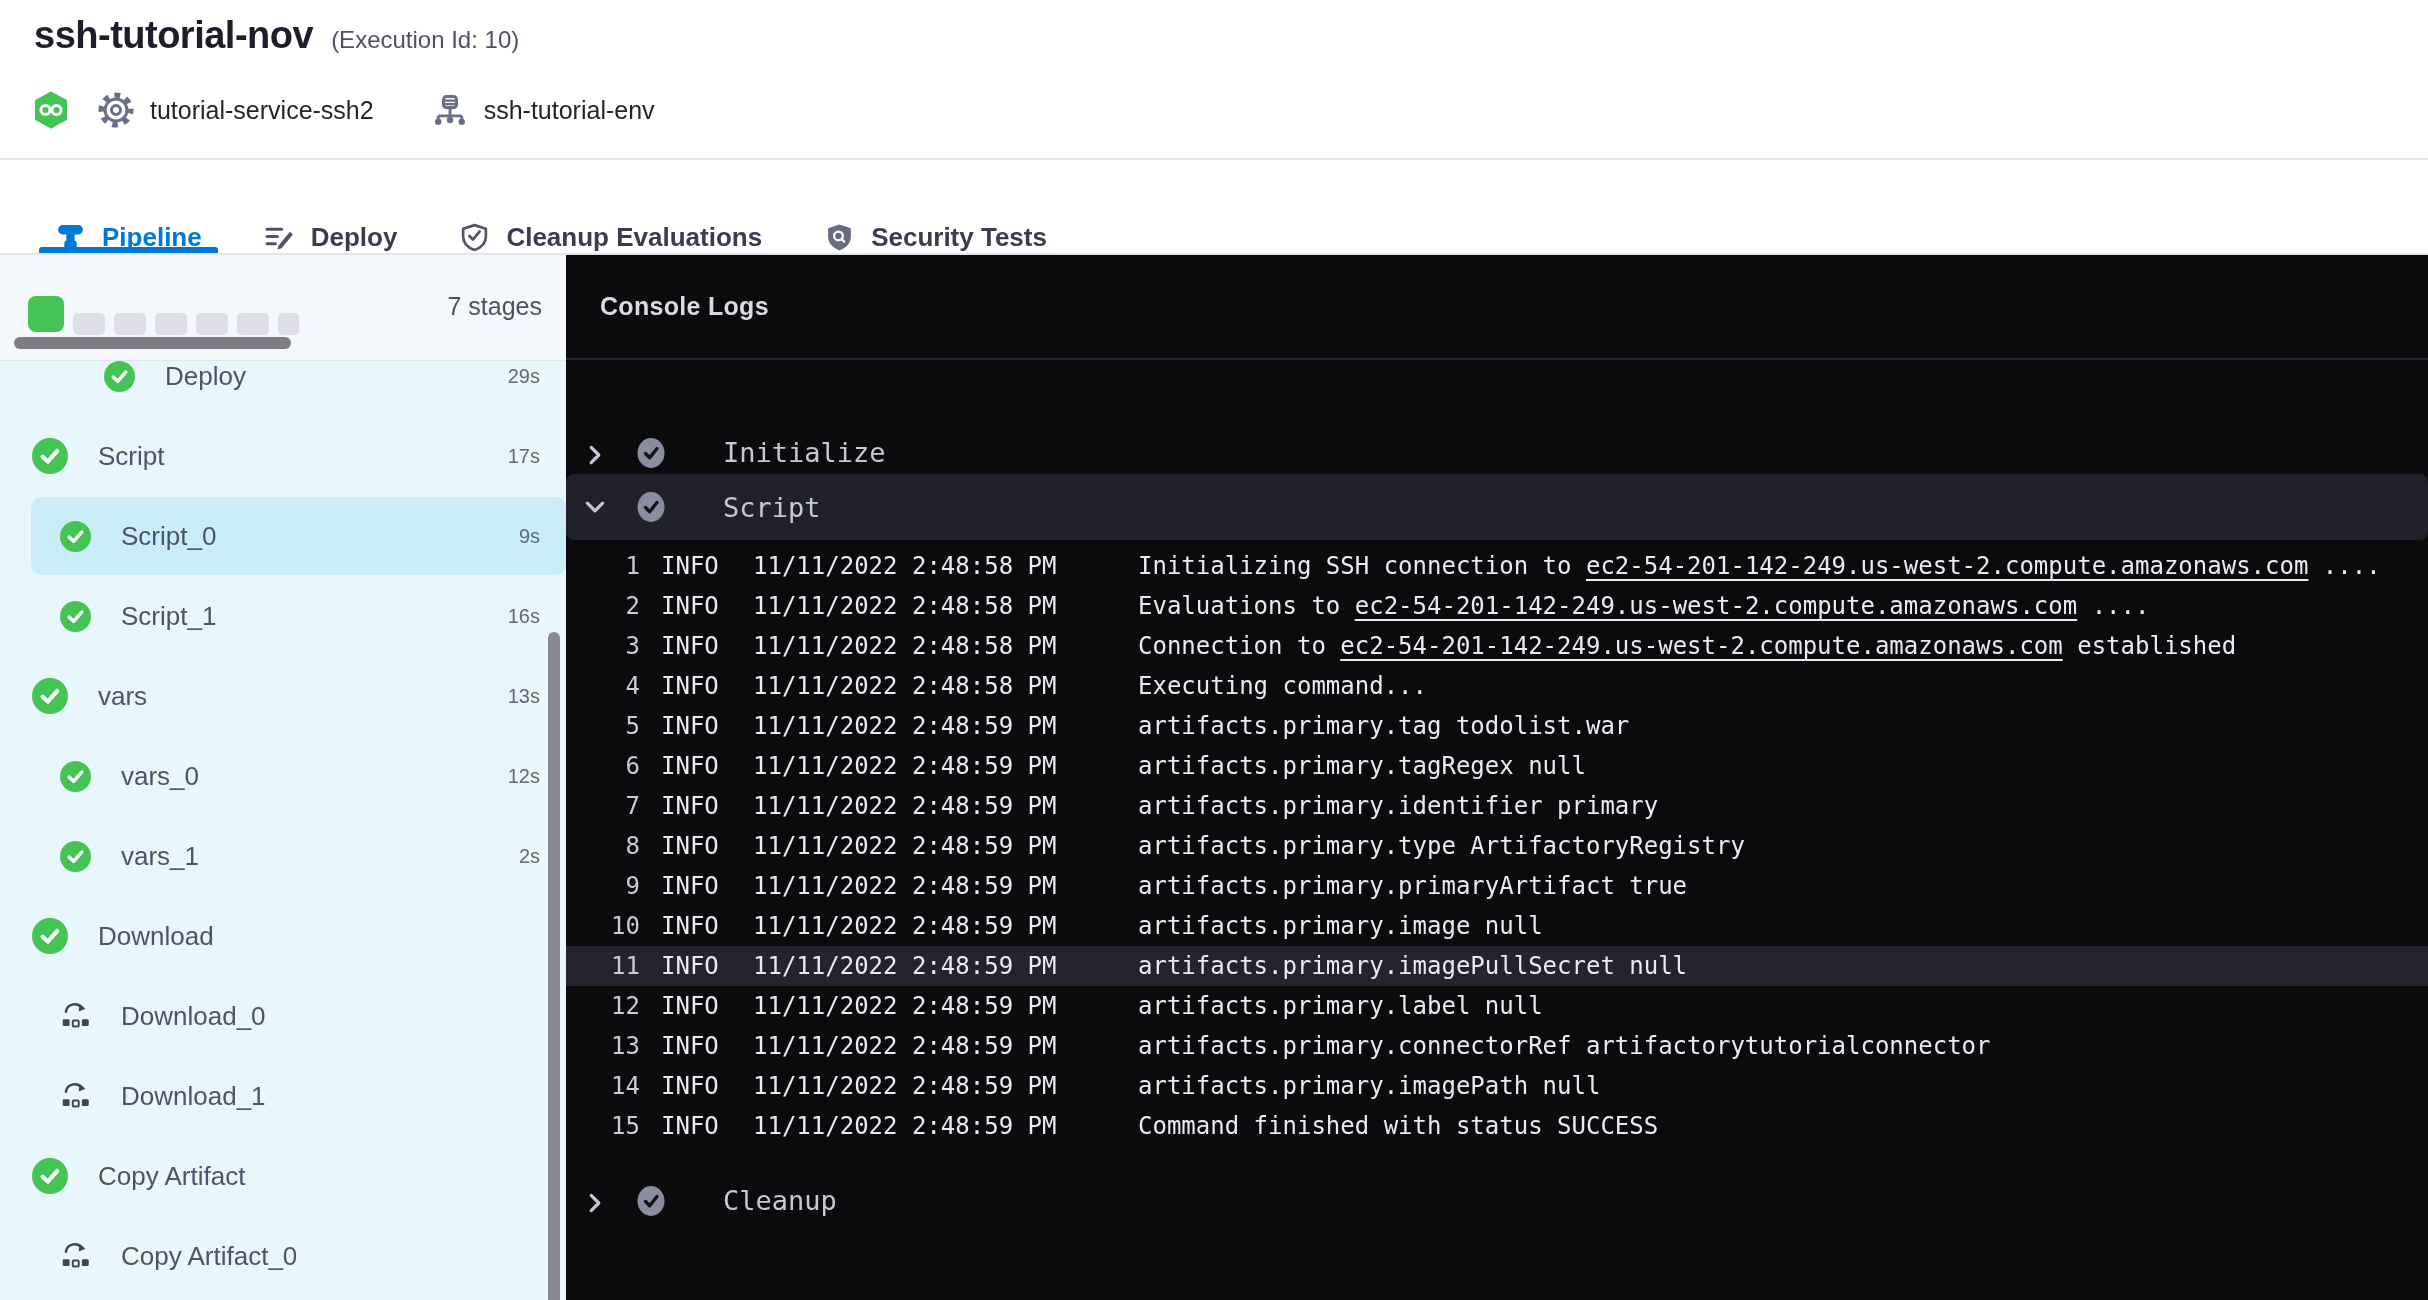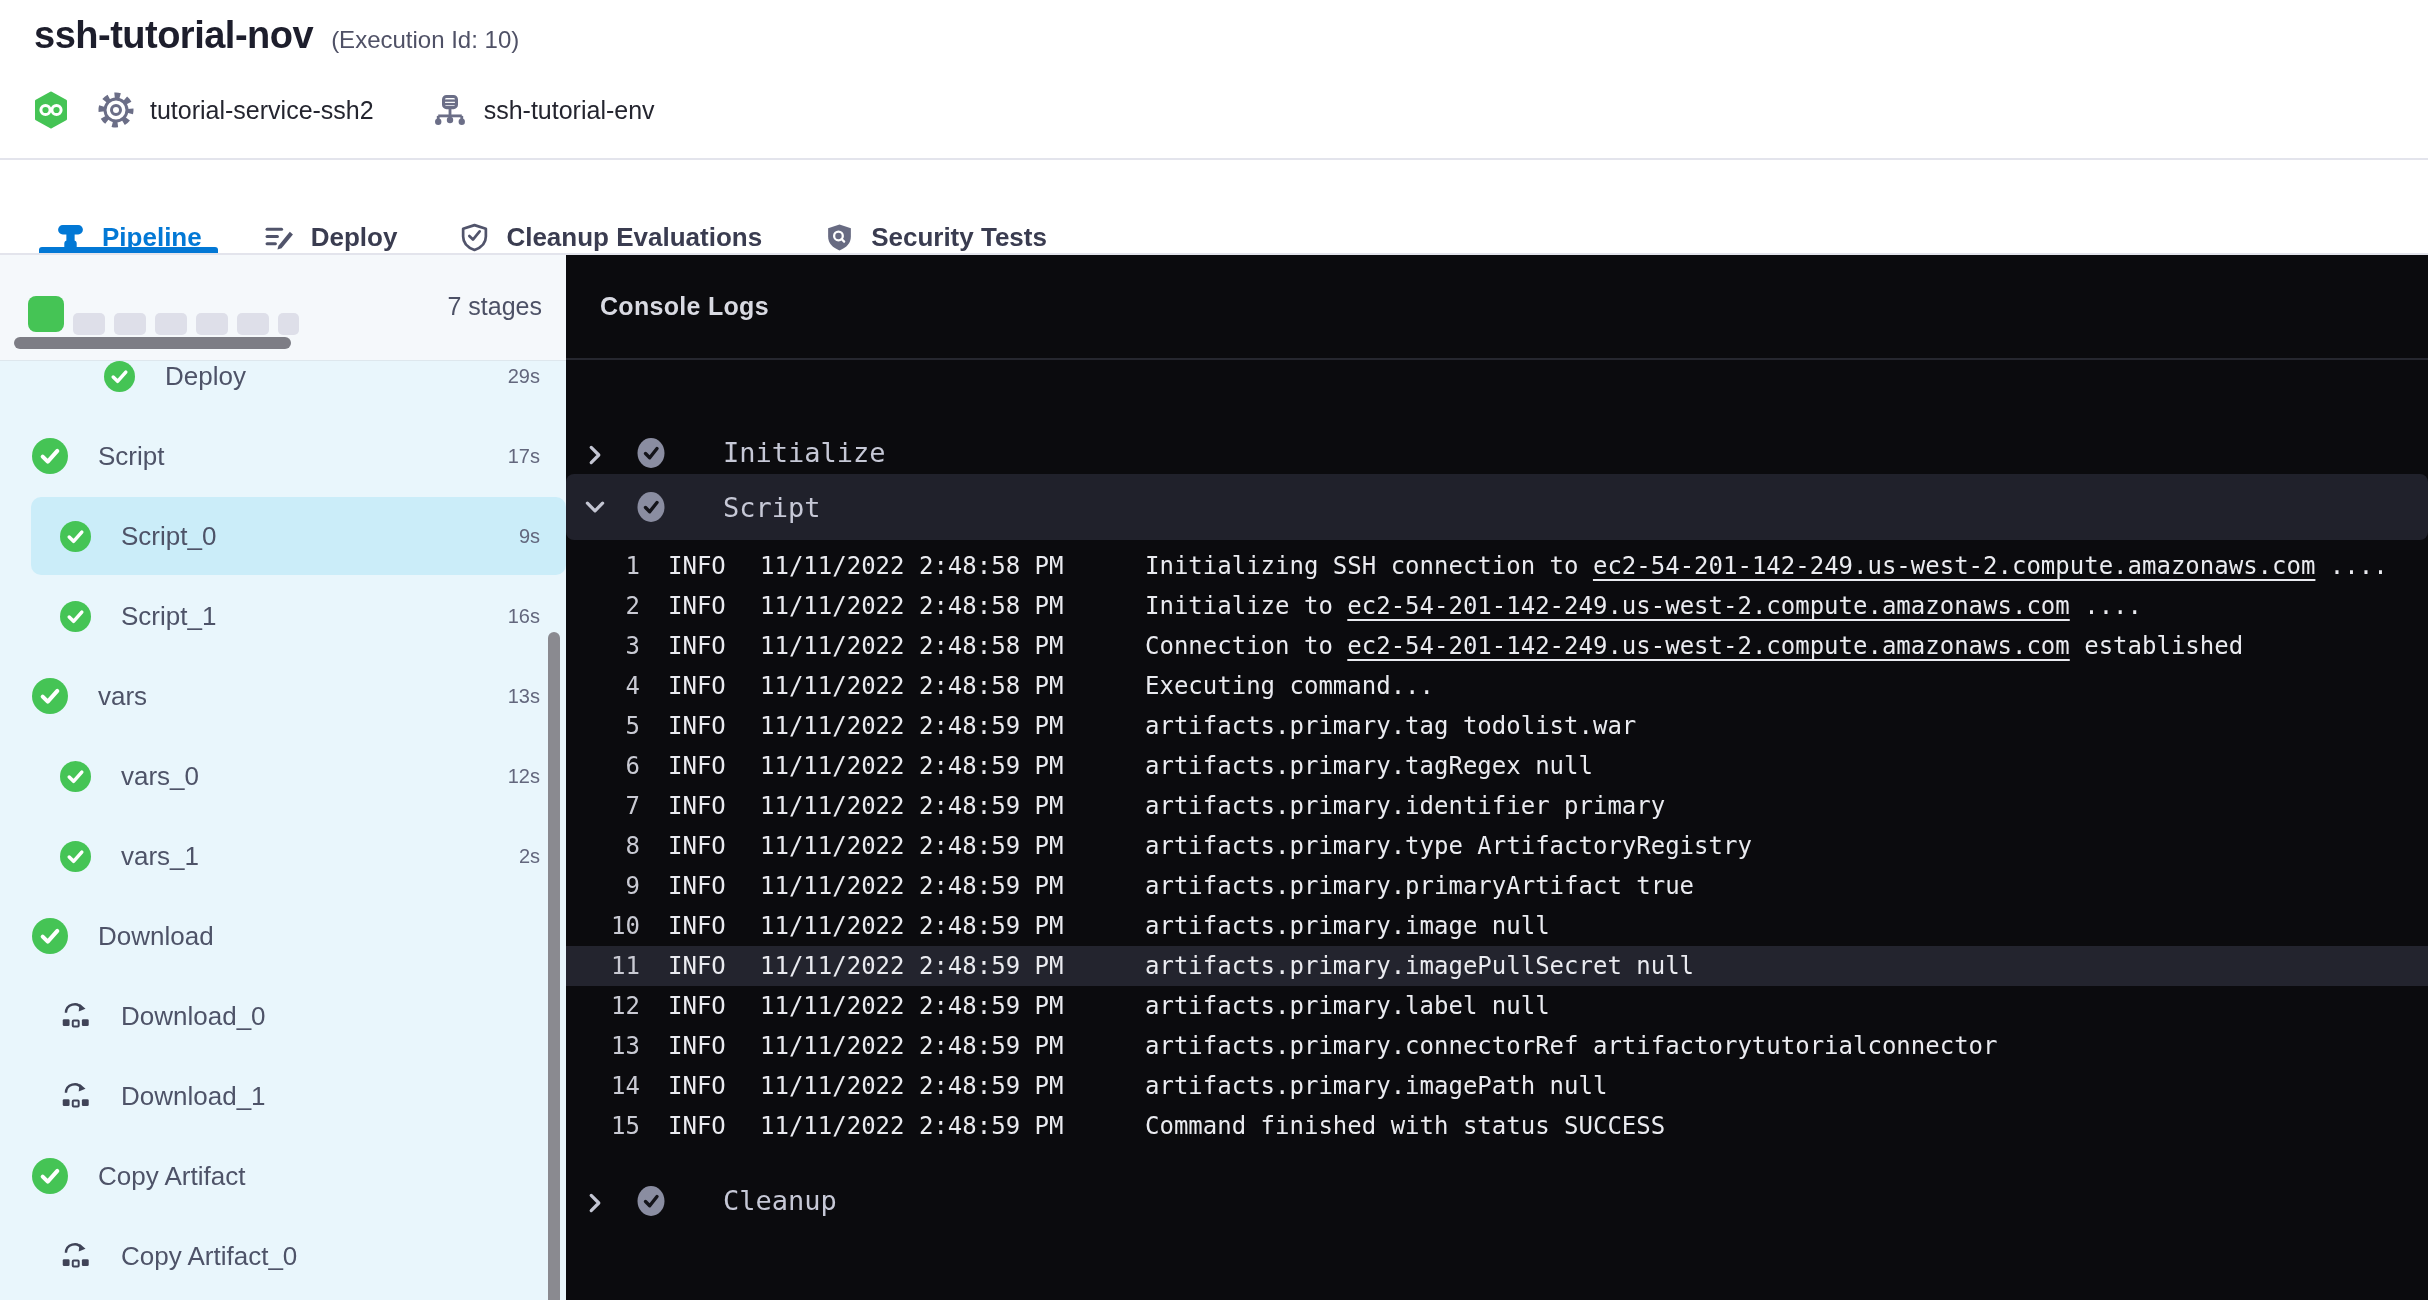--- a/index.html
+++ b/index.html
@@ -64,21 +64,21 @@
   .console-body{padding-top:52px;font-family:"DejaVu Sans Mono","Liberation Mono",monospace}
   .section-row{height:56px;display:flex;align-items:flex-end;padding-left:16px;cursor:pointer}
   .chev{width:26px;height:26px;flex:0 0 26px}
   .sec-check{width:30px;height:30px;margin-left:28px}
   .sec-name{margin-left:57px;font-size:27px;color:#C6C8D6}
   .script-band{height:66px;background:#20212B;border-radius:8px;margin-top:6px;display:flex;align-items:center;padding-left:16px;cursor:pointer}
   .log-lines{margin-top:6px}
   .log-line{height:40px;display:flex;align-items:center;font-size:24px;white-space:pre}
   .log-line.highlight{background:#23242E}
   .ln{width:74px;text-align:right;color:#C9CAD3;flex:0 0 74px}
-  .lv{width:92px;margin-left:28px;flex:0 0 92px}
+  .lv{width:92px;margin-left:21px;flex:0 0 92px}
   .lt{width:385px;flex:0 0 385px}
   .lk{text-decoration:underline;text-underline-offset:5px}
   .cleanup-row{margin-top:14px}
 </style>
 </head>
 <body>
 
 <div class="header">
   <div class="title-row">
     <span class="page-title">ssh-tutorial-nov</span>
@@ -370,21 +370,21 @@
       <div class="log-line lvl-INFO">
             <span class="ln">1</span>
             <span class="lv">INFO</span>
             <span class="lt">11/11/2022 2:48:58 PM</span>
             <span class="lm"><span>Initializing SSH connection to </span><span class="lk">ec2-54-201-142-249.us-west-2.compute.amazonaws.com</span><span> ....</span></span>
           </div>
           <div class="log-line lvl-INFO">
             <span class="ln">2</span>
             <span class="lv">INFO</span>
             <span class="lt">11/11/2022 2:48:58 PM</span>
-            <span class="lm"><span>Initialize to </span><span class="lk">ec2-54-201-142-249.us-west-2.compute.amazonaws.com</span><span> ....</span></span>
+            <span class="lm"><span>Evaluations to </span><span class="lk">ec2-54-201-142-249.us-west-2.compute.amazonaws.com</span><span> ....</span></span>
           </div>
           <div class="log-line lvl-INFO">
             <span class="ln">3</span>
             <span class="lv">INFO</span>
             <span class="lt">11/11/2022 2:48:58 PM</span>
             <span class="lm"><span>Connection to </span><span class="lk">ec2-54-201-142-249.us-west-2.compute.amazonaws.com</span><span> established</span></span>
           </div>
           <div class="log-line lvl-INFO">
             <span class="ln">4</span>
             <span class="lv">INFO</span>

